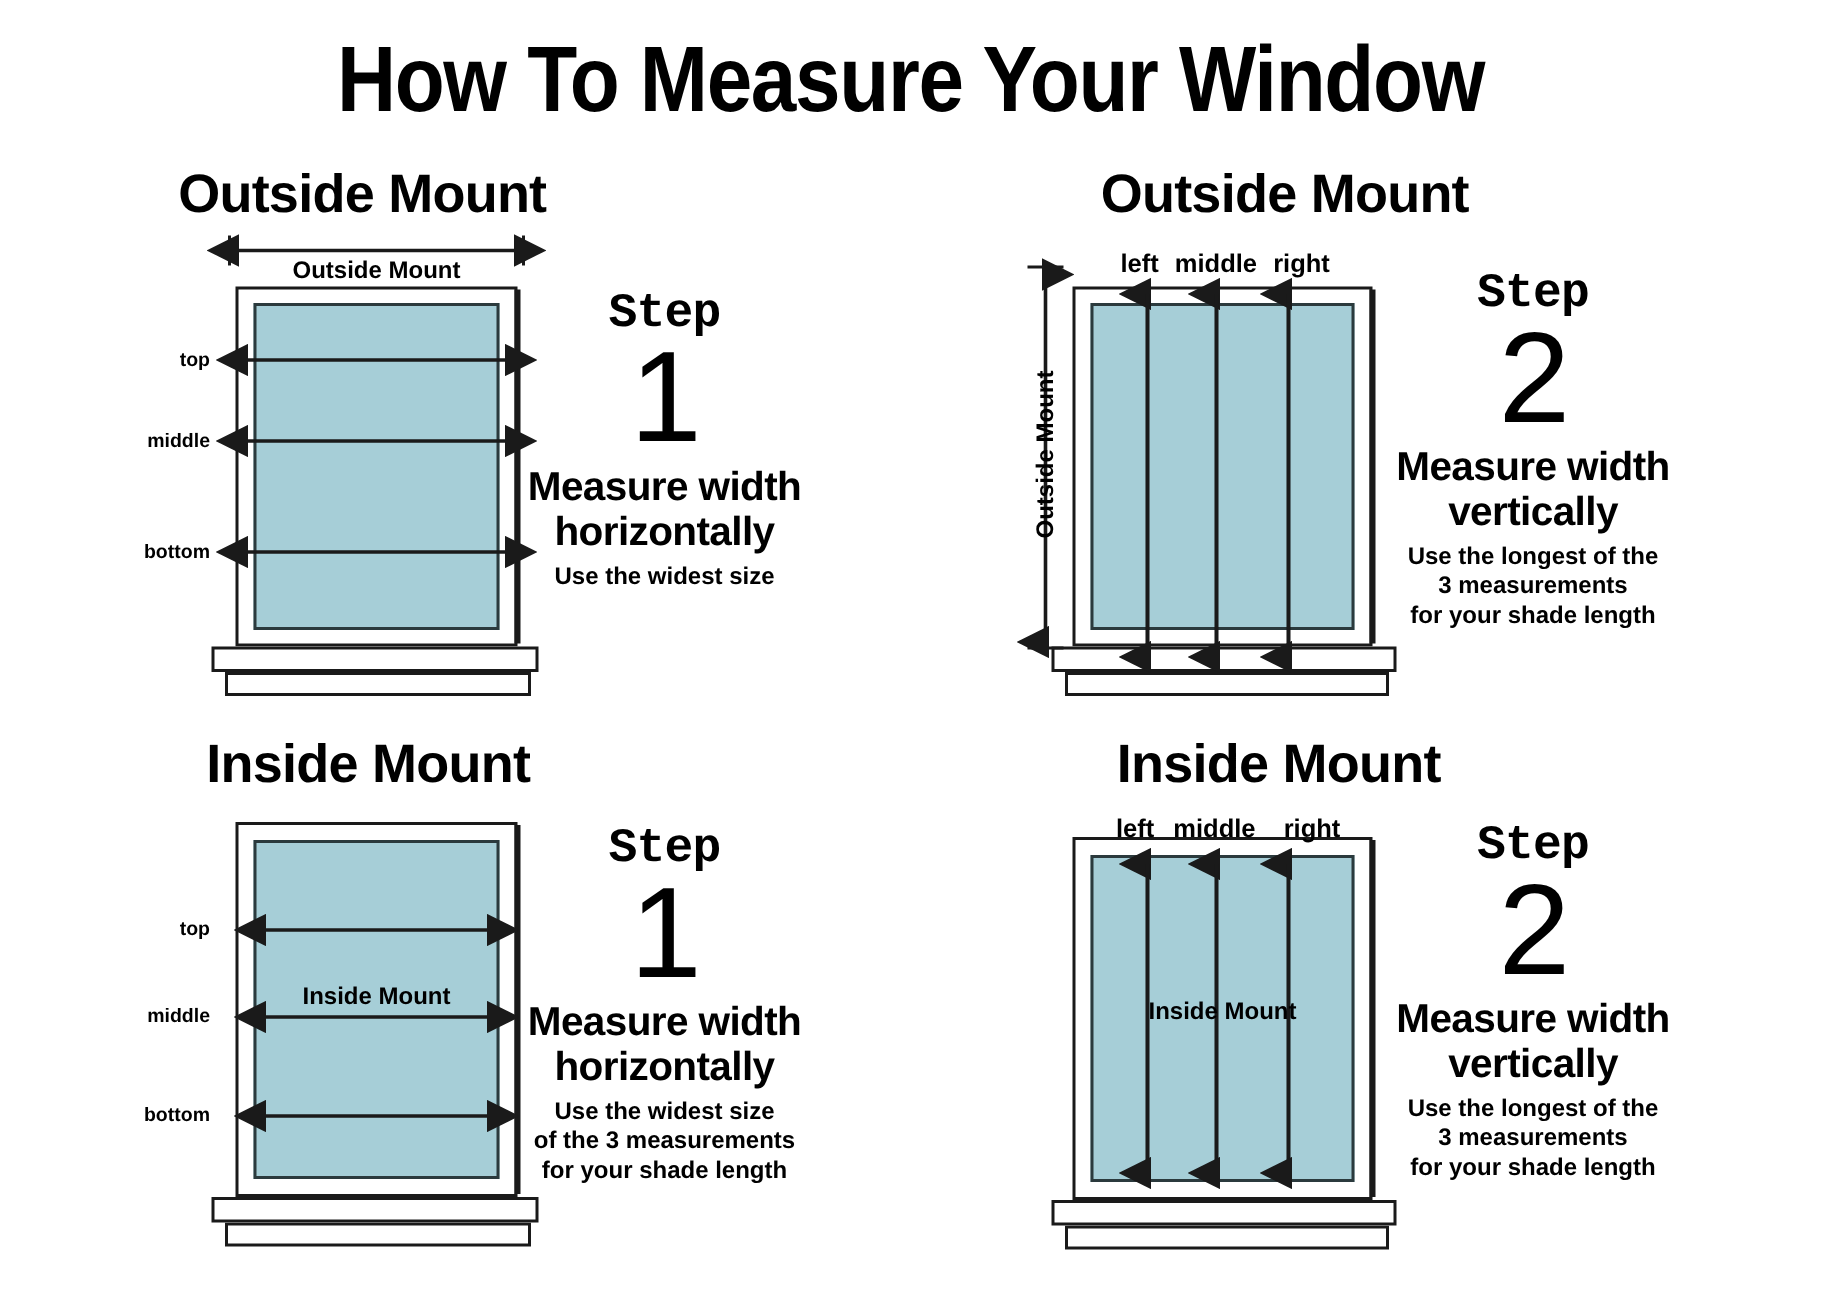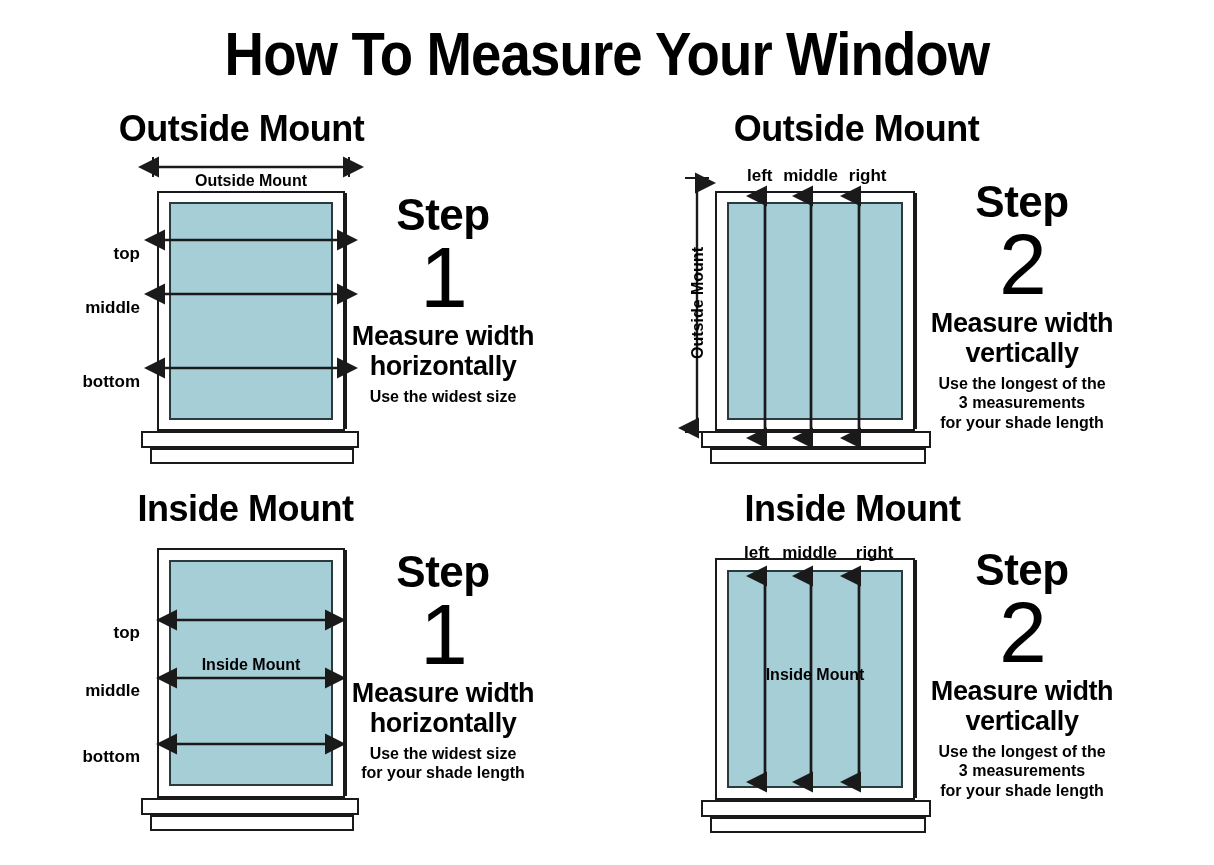--- a/index.html
+++ b/index.html
@@ -77,25 +77,24 @@
   .sill-top, .sill-bottom {
     position: absolute;
     background: #ffffff;
     border: 2px solid #1a1a1a;
     box-sizing: border-box;
   }
 
   
   .side-label {
     position: absolute;
-    font-size: 17px;
+    font-size: 13px;
     font-weight: bold;
     text-align: right;
     white-space: nowrap;
-    margin-top: 12px;
   }
 
   
   .top-tick-labels {
     position: absolute;
     font-size: 17px;
     font-weight: bold;
     white-space: nowrap;
   }
   .top-tick-labels span { display: inline-block; }
@@ -109,24 +108,25 @@
     text-align: center;
   }
   .dim-caption.vertical {
     transform-origin: 0 0;
     transform: rotate(-90deg);
   }
 
   
   .step-block { position: absolute; text-align: center; width: 230px; }
   .step-word {
-    font-size: 44px;
+    font-size: 32px;
     font-weight: bold;
     line-height: 1.0;
     letter-spacing: -0.5px;
+    font-family: Liberation Mono, monospace;
   }
   .step-num {
     font-size: 86px;
     font-weight: normal;
     line-height: 0.95;
     letter-spacing: -2px;
   }
   .step-main {
     font-size: 27px;
     font-weight: bold;
@@ -268,20 +268,21 @@
   <div class="side-label" style="left:40px; top:123px; width:100px;">top</div>
   <div class="side-label" style="left:40px; top:181px; width:100px;">middle</div>
   <div class="side-label" style="left:40px; top:247px; width:100px;">bottom</div>
 
   <div class="step-block" style="left:328px; top:62px;">
     <div class="step-word">Step</div>
     <div class="step-num">1</div>
     <div class="step-main">Measure width</div>
     <div class="step-main" style="margin-top:0;">horizontally</div>
     <div class="step-sub">Use the widest size</div>
+    <div class="step-sub" style="margin-top:0;">of the 3 measurements</div>
     <div class="step-sub" style="margin-top:0;">for your shade length</div>
   </div>
 </div>
 
 <div class="quad" id="quad-br">
   <div class="quad-title">Inside Mount</div>
 
   <div class="window-wrap">
     <div class="frame" style="left:108px; top:70px; width:200px; height:242px;"></div>
     <div class="glass" style="left:120px; top:82px; width:176px; height:218px;"></div>

